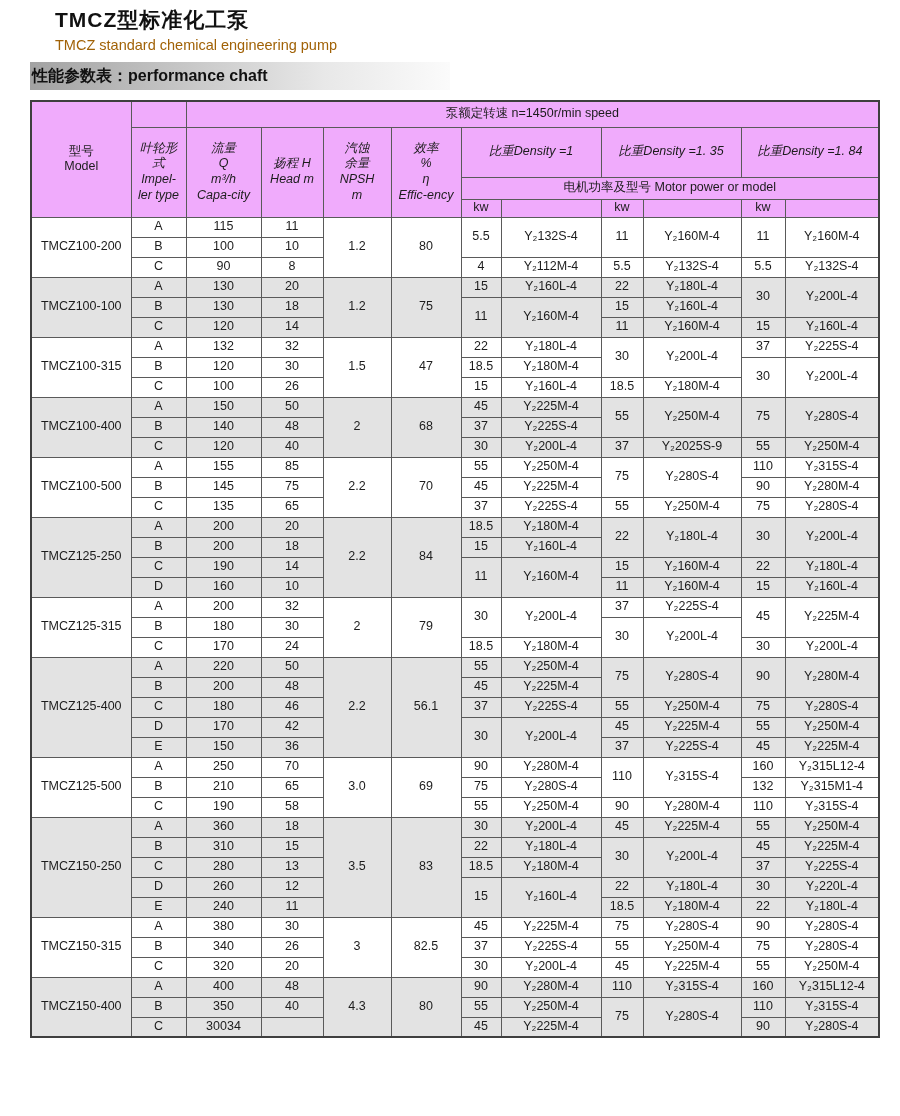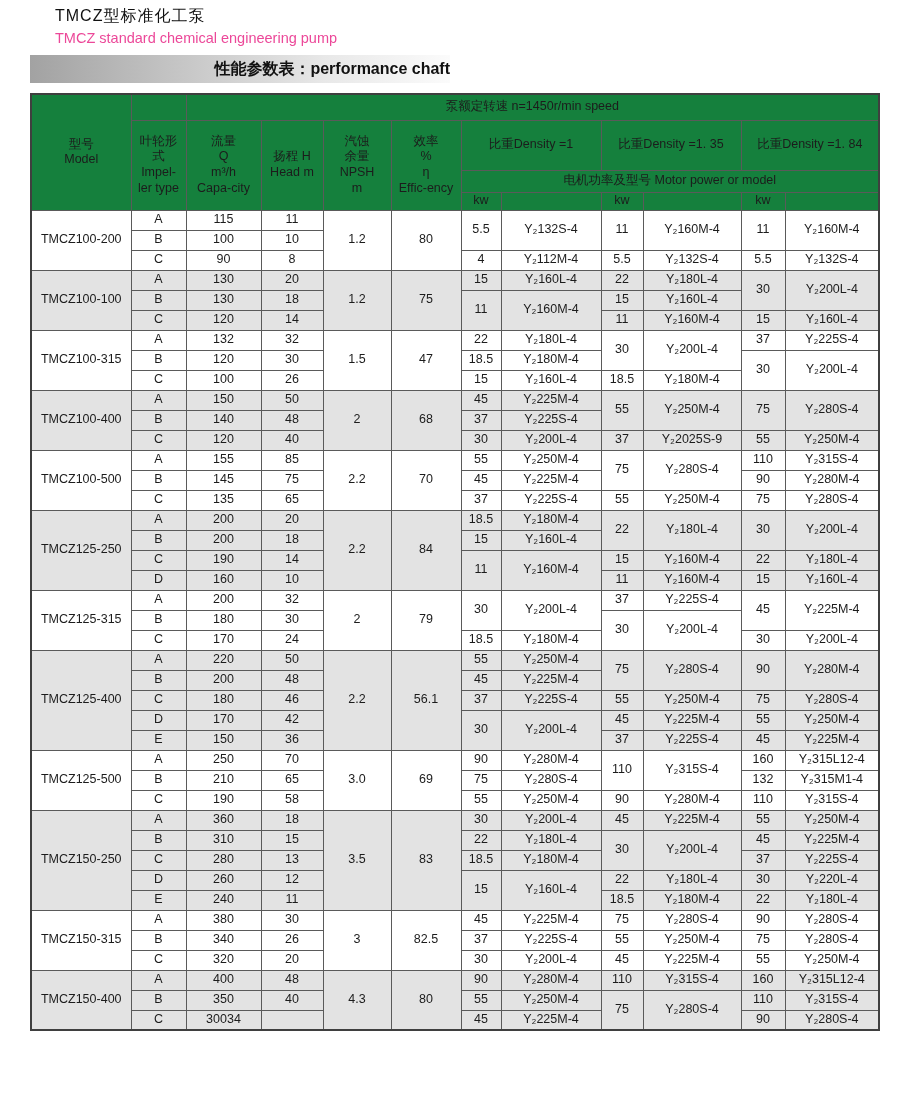--- a/index.html
+++ b/index.html
@@ -1,32 +1,32 @@
 <!DOCTYPE html>
 <html><head>
 <meta charset="utf-8">
 <style>
   html,body{margin:0;padding:0;background:#ffffff;}
   body{width:900px;height:1116px;font-family:"Liberation Sans","DejaVu Sans",sans-serif;color:#1c1c1c;}
   .page{position:relative;width:900px;height:1116px;overflow:hidden;}
 
-  .doc-title{margin:6px 8px 0 55px;font-size:16px;font-weight:normal;letter-spacing:1px;color:#111;}
-  .doc-subtitle{margin:3px 0 0 55px;font-size:14.5px;color:#ec4899;}
+  .doc-title{margin:6px 8px 0 55px;font-size:21px;font-weight:bold;letter-spacing:1px;color:#111;}
+  .doc-subtitle{margin:3px 0 0 55px;font-size:14.5px;color:#a16207;}
   .section-bar{margin:9px 0 0 30px;width:420px;height:28px;line-height:28px;
     background:linear-gradient(to right,#a2a2a2,#e8e8e8 70%,#fbfbfb);
-    font-size:16px;font-weight:bold;padding-left:14px;box-sizing:border-box;color:#111;text-align:right;}
+    font-size:16px;font-weight:bold;padding-left:2px;box-sizing:border-box;color:#111;}
 
   table.perf{border-collapse:collapse;table-layout:fixed;margin:10px 0 0 30px;width:848px;
     border:2px solid #3f3f3f;font-size:12.5px;}
   table.perf th, table.perf td{border:1px solid #5a5a5a;padding:0 2px;box-sizing:border-box;
     text-align:center;vertical-align:middle;overflow:hidden;}
-  table.perf th{background:#15803d;font-weight:normal;white-space:pre-line;font-size:12.5px;line-height:1.25;}
+  table.perf th{background:#f0abfc;font-weight:normal;white-space:pre-line;font-size:12.5px;line-height:1.25;}
   th.h-left{text-align:left;padding-left:10px;}
   tr.hr1 th{height:26px;}
-  tr.hr2 th{height:50px;}
+  tr.hr2 th{height:50px;font-style:italic;}
   tr.hr3 th{height:22px;}
   tr.hr4 th{height:18px;}
   th.kw-h{text-align:left;padding-left:8px;}
 
   table.perf td{height:20px;line-height:1.05;}
   td.plain{background:#ffffff;}
   td.shaded{background:#e3e3e3;}
   td.c-model{text-align:left;padding-left:4px;font-size:12.5px;}
   td.c-kw{text-align:left;padding-left:7px;}
   td.c-motor{text-align:left;padding-left:10px;}

